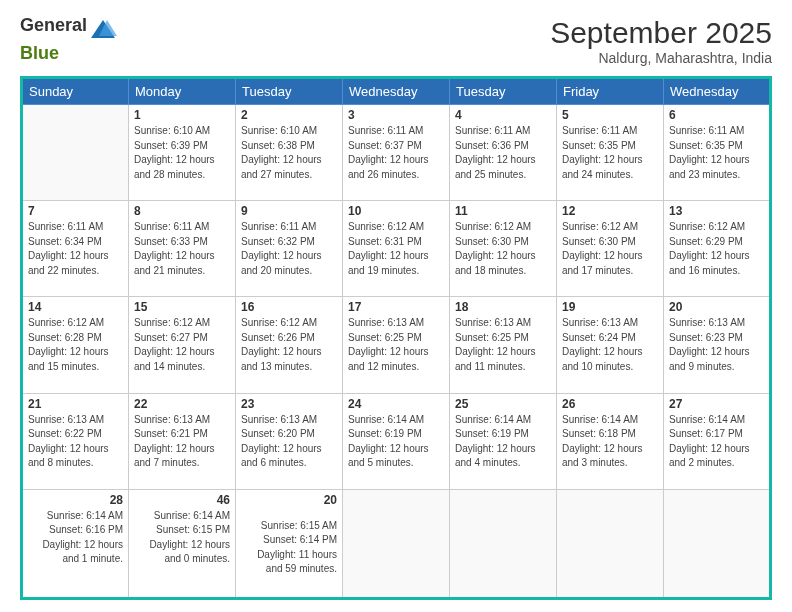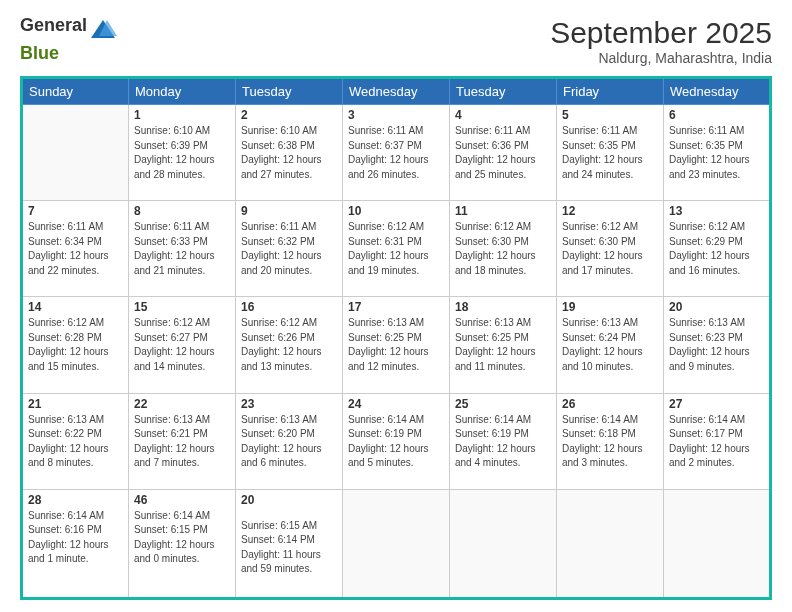--- a/index.html
+++ b/index.html
@@ -86,20 +86,21 @@
     .day-info {
       font-size: 10px;
       color: #444;
       line-height: 1.45;
     }
     .empty-cell {
       background: #f9f9f9;
     }
     .row-last td {
       height: 70px;
+      text-align: right;
     }
   </style>
 </head>
 <body>
 
 <div class="page">
   <div class="header">
     <div class="logo">
       <div>
         <div style="display:flex;align-items:flex-start;">

